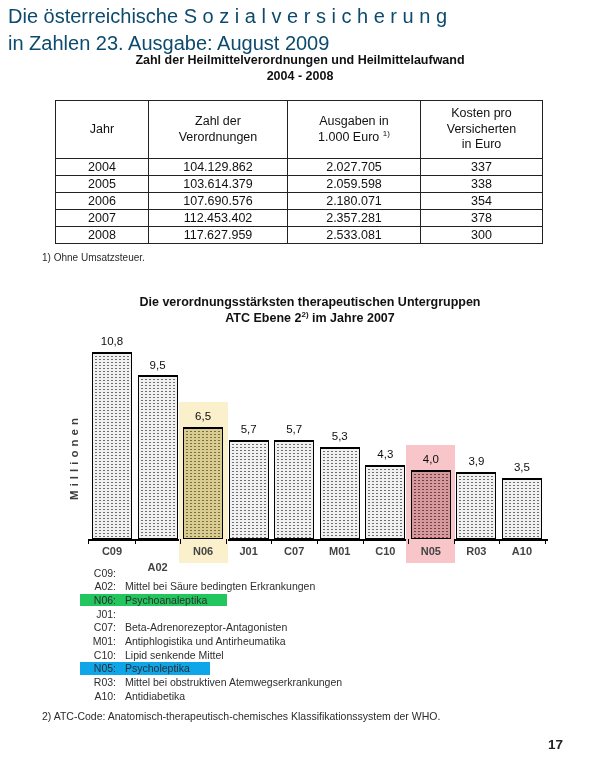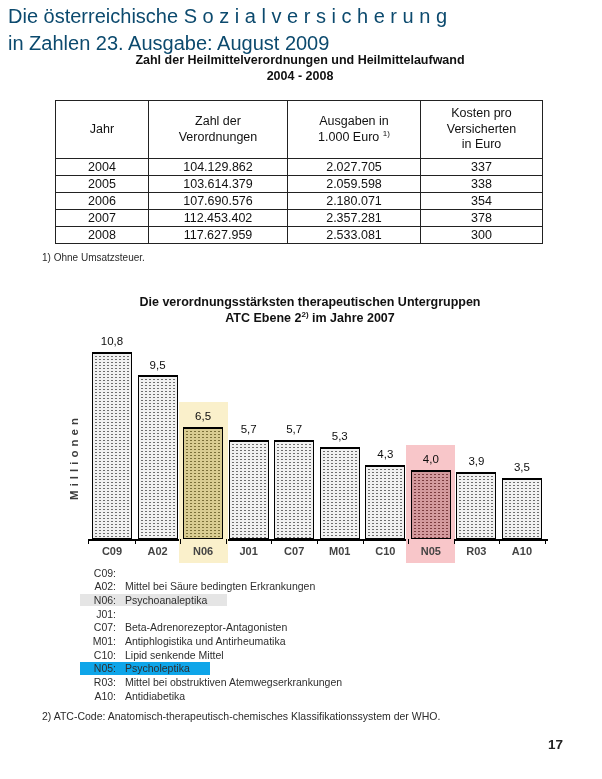--- a/index.html
+++ b/index.html
@@ -39,21 +39,21 @@
   .bar.hl-yellow{background-color:#d9cc92; background-image:radial-gradient(circle,#7c713a 0.8px, rgba(0,0,0,0) 1px);}
   .bar.hl-pink{background-color:#d39a9d; background-image:radial-gradient(circle,#7c3d3f 0.8px, rgba(0,0,0,0) 1px);}
   .val-label{position:absolute; text-align:center; font-size:11.5px; color:#0d0d0d;}
   .cat-label{position:absolute; text-align:center; font-size:11px; font-weight:bold; color:#444;}
   .axis{position:absolute; left:88px; top:209px; width:460px; height:1.5px; background:#000;}
   .tick{position:absolute; width:1px; height:5px; background:#000; top:209px;}
   
   .legend{position:absolute; left:85px; top:566px; font-size:10.5px; color:#2e2e2e;}
   .lg-row{height:13.7px; display:flex; align-items:center;}
   .lg-inner{display:inline-flex; padding:0 20px 0 5px; margin-left:-5px; line-height:12.5px;justify-content:center;}
-  .lg-inner.hl-yellow{background:#e5e5e5;}
+  .lg-inner.hl-yellow{background:#22c55e;}
   .lg-inner.hl-pink{background:#0ea5e9;}
   .lg-code{width:31px; text-align:right; margin-right:9px; flex:none;}
 </style>
 </head>
 <body>
 
 <div class="page">
 
   <div class="doc-title">
     <div>Die österreichische S o z i a l v e r s i c h e r u n g</div>
@@ -124,21 +124,21 @@
   <div class="chart" id="chart">
     <div class="ylabel">Millionen</div>
     <div class="axis"></div>
   <div class="band hl-yellow" style="left: 178.6px; width: 49px; top: 71.55px; height: 161.45px;"></div>
       <div class="band hl-pink" style="left: 406.35px; width: 49px; top: 114.8px; height: 118.2px;"></div>
       <div class="bar" style="left: 92px; width: 40px; top: 22.16px; height: 186.84px;"></div>
       <div class="val-label" style="left: 84px; width: 56px; top: 5.16px;">10,8</div>
       <div class="cat-label" style="left: 84px; width: 56px; top: 215px;">C09</div>
       <div class="bar" style="left: 137.55px; width: 40px; top: 44.65px; height: 164.35px;"></div>
       <div class="val-label" style="left: 129.55px; width: 56px; top: 29px;">9,5</div>
-      <div class="cat-label" style="left: 129.55px; width: 56px; top: 215px;">A02</div>
+      <div class="cat-label" style="left: 129.55px; width: 56px; top: 231px;">A02</div>
       <div class="bar hl-yellow" style="left: 183.1px; width: 40px; top: 96.55px; height: 112.45px;"></div>
       <div class="val-label" style="left: 175.1px; width: 56px; top: 79.55px;">6,5</div>
       <div class="cat-label" style="left: 175.1px; width: 56px; top: 215px;">N06</div>
       <div class="bar" style="left: 228.65px; width: 40px; top: 110.39px; height: 98.61px;"></div>
       <div class="val-label" style="left: 220.65px; width: 56px; top: 93.39px;">5,7</div>
       <div class="cat-label" style="left: 220.65px; width: 56px; top: 215px;">J01</div>
       <div class="bar" style="left: 274.2px; width: 40px; top: 110.39px; height: 98.61px;"></div>
       <div class="val-label" style="left: 266.2px; width: 56px; top: 93.39px;">5,7</div>
       <div class="cat-label" style="left: 266.2px; width: 56px; top: 215px;">C07</div>
       <div class="bar" style="left: 319.75px; width: 40px; top: 117.31px; height: 91.69px;"></div>

